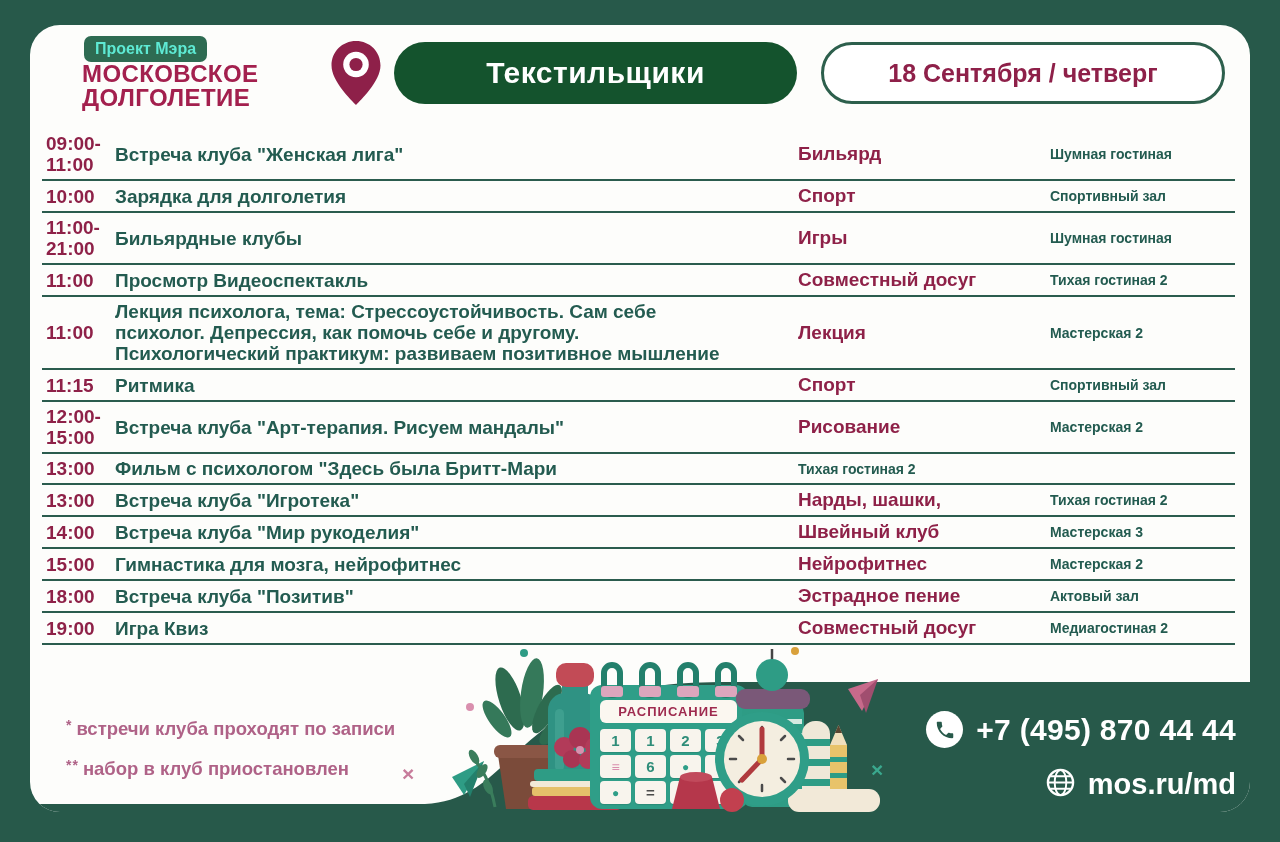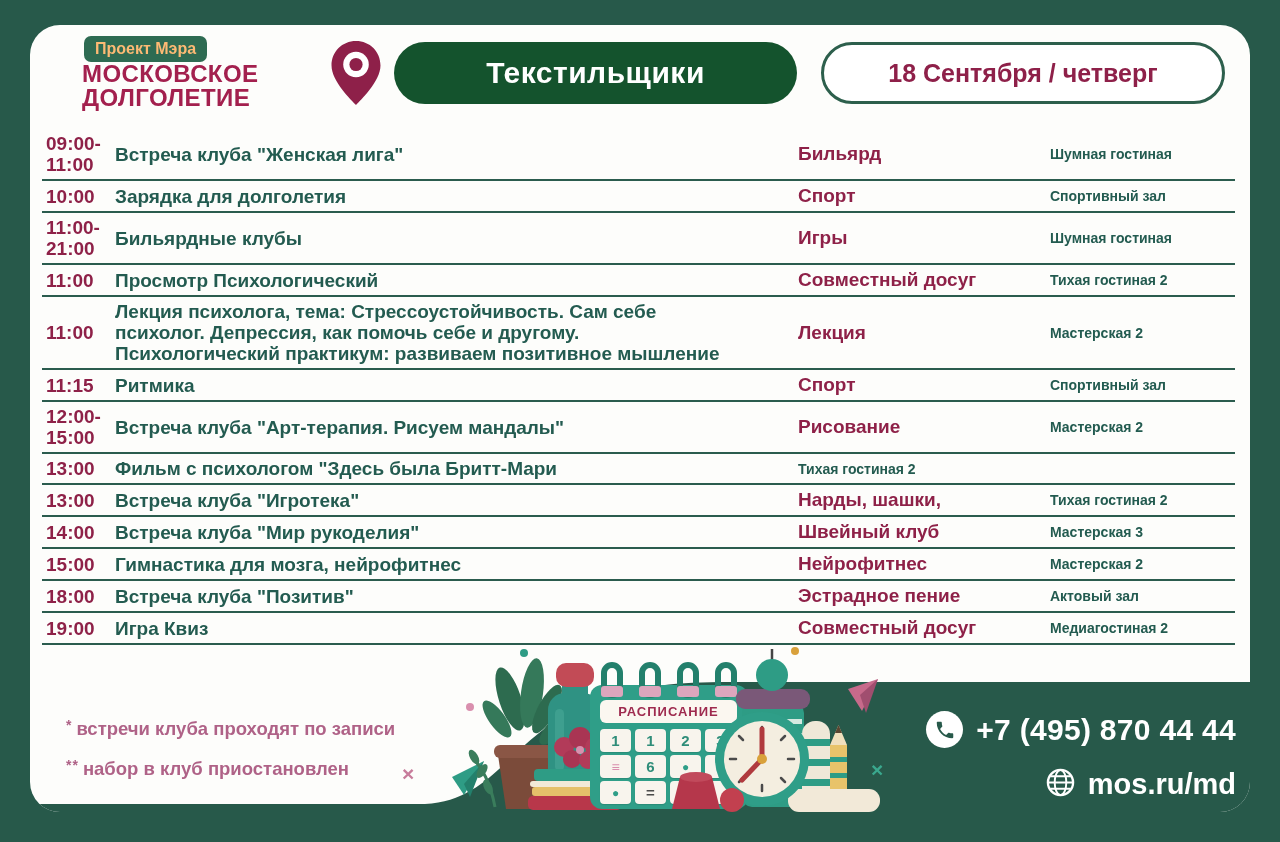--- a/index.html
+++ b/index.html
@@ -7,21 +7,21 @@
     width:1280px; height:842px; position:relative; overflow:hidden;
     background:#27594A;
     font-family:"Liberation Sans", sans-serif;
   }
   .card {
     position:absolute; left:30px; top:25px; width:1220px; height:787px;
     background:#FDFDFB; border-radius:30px; overflow:hidden;
   }
   
   .badge {
-    position:absolute; left:54px; top:11px; background:#2E6B52; color:#fdba74;
+    position:absolute; left:54px; top:11px; background:#2E6B52; color:#5eead4;
     font-weight:bold; font-size:16px; padding:4px 11px; border-radius:7px; z-index:5;
   }
   .logo {
     position:absolute; left:52px; top:37px; color:#A3204E; font-weight:bold;
     font-size:24px; line-height:24px; letter-spacing:.4px; z-index:5;
   }
   .pin { position:absolute; left:300px; top:15px; z-index:5; }
   .loc-pill {
     position:absolute; left:364px; top:17px; width:403px; height:62px;
     background:#14532d; border-radius:31px; color:#fff; font-size:30px; font-weight:bold;
@@ -132,21 +132,21 @@
     <div class="trow">
       <div class="c-time">11:00-
 21:00</div>
       <div class="c-act">Бильярдные клубы</div>
       <div class="c-cat">Игры</div>
       <div class="c-loc">Шумная гостиная</div>
     </div>
 
     <div class="trow">
       <div class="c-time">11:00</div>
-      <div class="c-act">Просмотр Психологический</div>
+      <div class="c-act">Просмотр Видеоспектакль</div>
       <div class="c-cat">Совместный досуг</div>
       <div class="c-loc">Тихая гостиная 2</div>
     </div>
 
     <div class="trow">
       <div class="c-time">11:00</div>
       <div class="c-act">Лекция психолога, тема: Стрессоустойчивость. Сам себе
 психолог. Депрессия, как помочь себе и другому.
 Психологический практикум: развиваем позитивное мышление</div>
       <div class="c-cat">Лекция</div>

